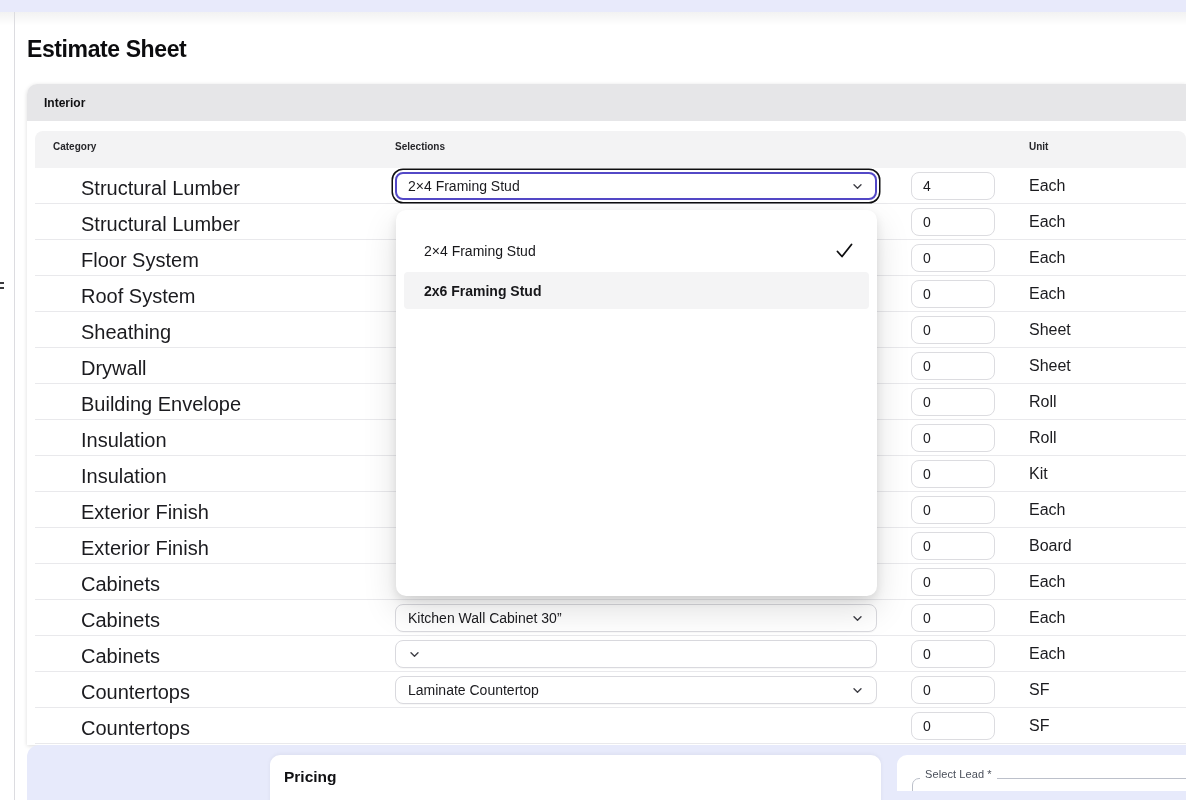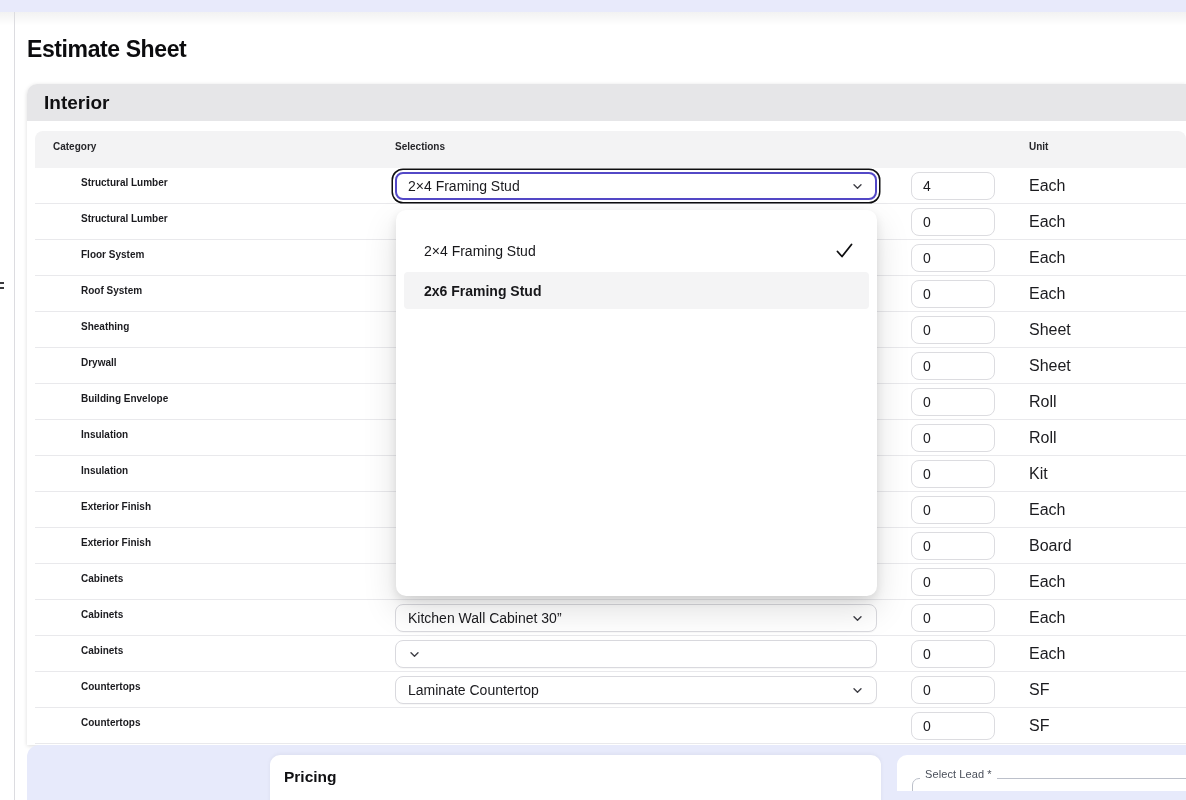--- a/index.html
+++ b/index.html
@@ -13,32 +13,32 @@
   .left-hairline { position:absolute; left:14px; top:12px; width:1px; height:788px; background:#dcdce0; }
   .edge-glyph { position:absolute; left:0; top:282px; width:4px; height:10px; }
   .edge-glyph i { display:block; width:4px; height:2px; background:#3a3a3e; margin-bottom:3px; }
 
   .page-title { position:absolute; left:27px; top:36px; font-size:23px; font-weight:700; letter-spacing:-0.4px; color:#0c0c0e; }
 
   .section-card { position:absolute; left:27px; top:84px; width:1159px; height:661px; background:#fff;
     box-shadow:0 1px 4px rgba(0,0,0,0.14); border-radius:10px 0 0 0; }
   .section-header { position:absolute; left:0; top:0; width:100%; height:37px; background:#e6e6e8;
     border-radius:10px 0 0 0; display:flex; align-items:center; padding-left:17px; }
-  .section-header span { font-size:19px; font-weight:700; color:#101012; }
+  .section-header span { font-size:12px; font-weight:700; color:#101012; }
 
   .etable { position:absolute; left:8px; top:47px; width:1151px; }
   .thead { position:relative; height:37px; background:#f3f3f4; border-radius:8px 8px 0 0; font-size:10px; font-weight:600; color:#26262a; }
   .thead span { position:absolute; top:10px; }
   .th-category { left:18px; }
   .th-selections { left:360px; }
   .th-amount { left:874px;margin-top:37px; }
   .th-unit { left:994px; }
 
   .trow { position:relative; height:36px; border-bottom:1px solid #e9e9ec; background:#fff; }
-  .cell-category { position:absolute; left:46px; top:9px; font-size:10px; color:#1b1b1f;font-weight:bold; }
+  .cell-category { position:absolute; left:46px; top:9px; font-size:20px; color:#1b1b1f; }
   .cell-unit { position:absolute; left:994px; top:9px; font-size:16px; color:#1b1b1f; }
 
   .sel { position:absolute; left:360px; top:4px; width:482px; height:28px; background:#fff;
     border:1px solid #d9d9de; border-radius:8px; display:flex; align-items:center;
     padding:0 12px; font-size:14px; color:#1b1b1f; box-shadow:0 1px 1px rgba(0,0,0,0.03); cursor:pointer; }
   .sel .sel-label { flex:1; white-space:nowrap; overflow:hidden; }
   .sel .chev { display:flex; align-items:center; }
   .sel.focused { border:2px solid #5348c7; box-shadow:0 0 0 2px #fff, 0 0 0 3.5px #0e0e10; padding:0 11px; }
 
   .amount-input { position:absolute; left:876px; top:4px; width:84px; height:28px; border:1px solid #dcdce0;

